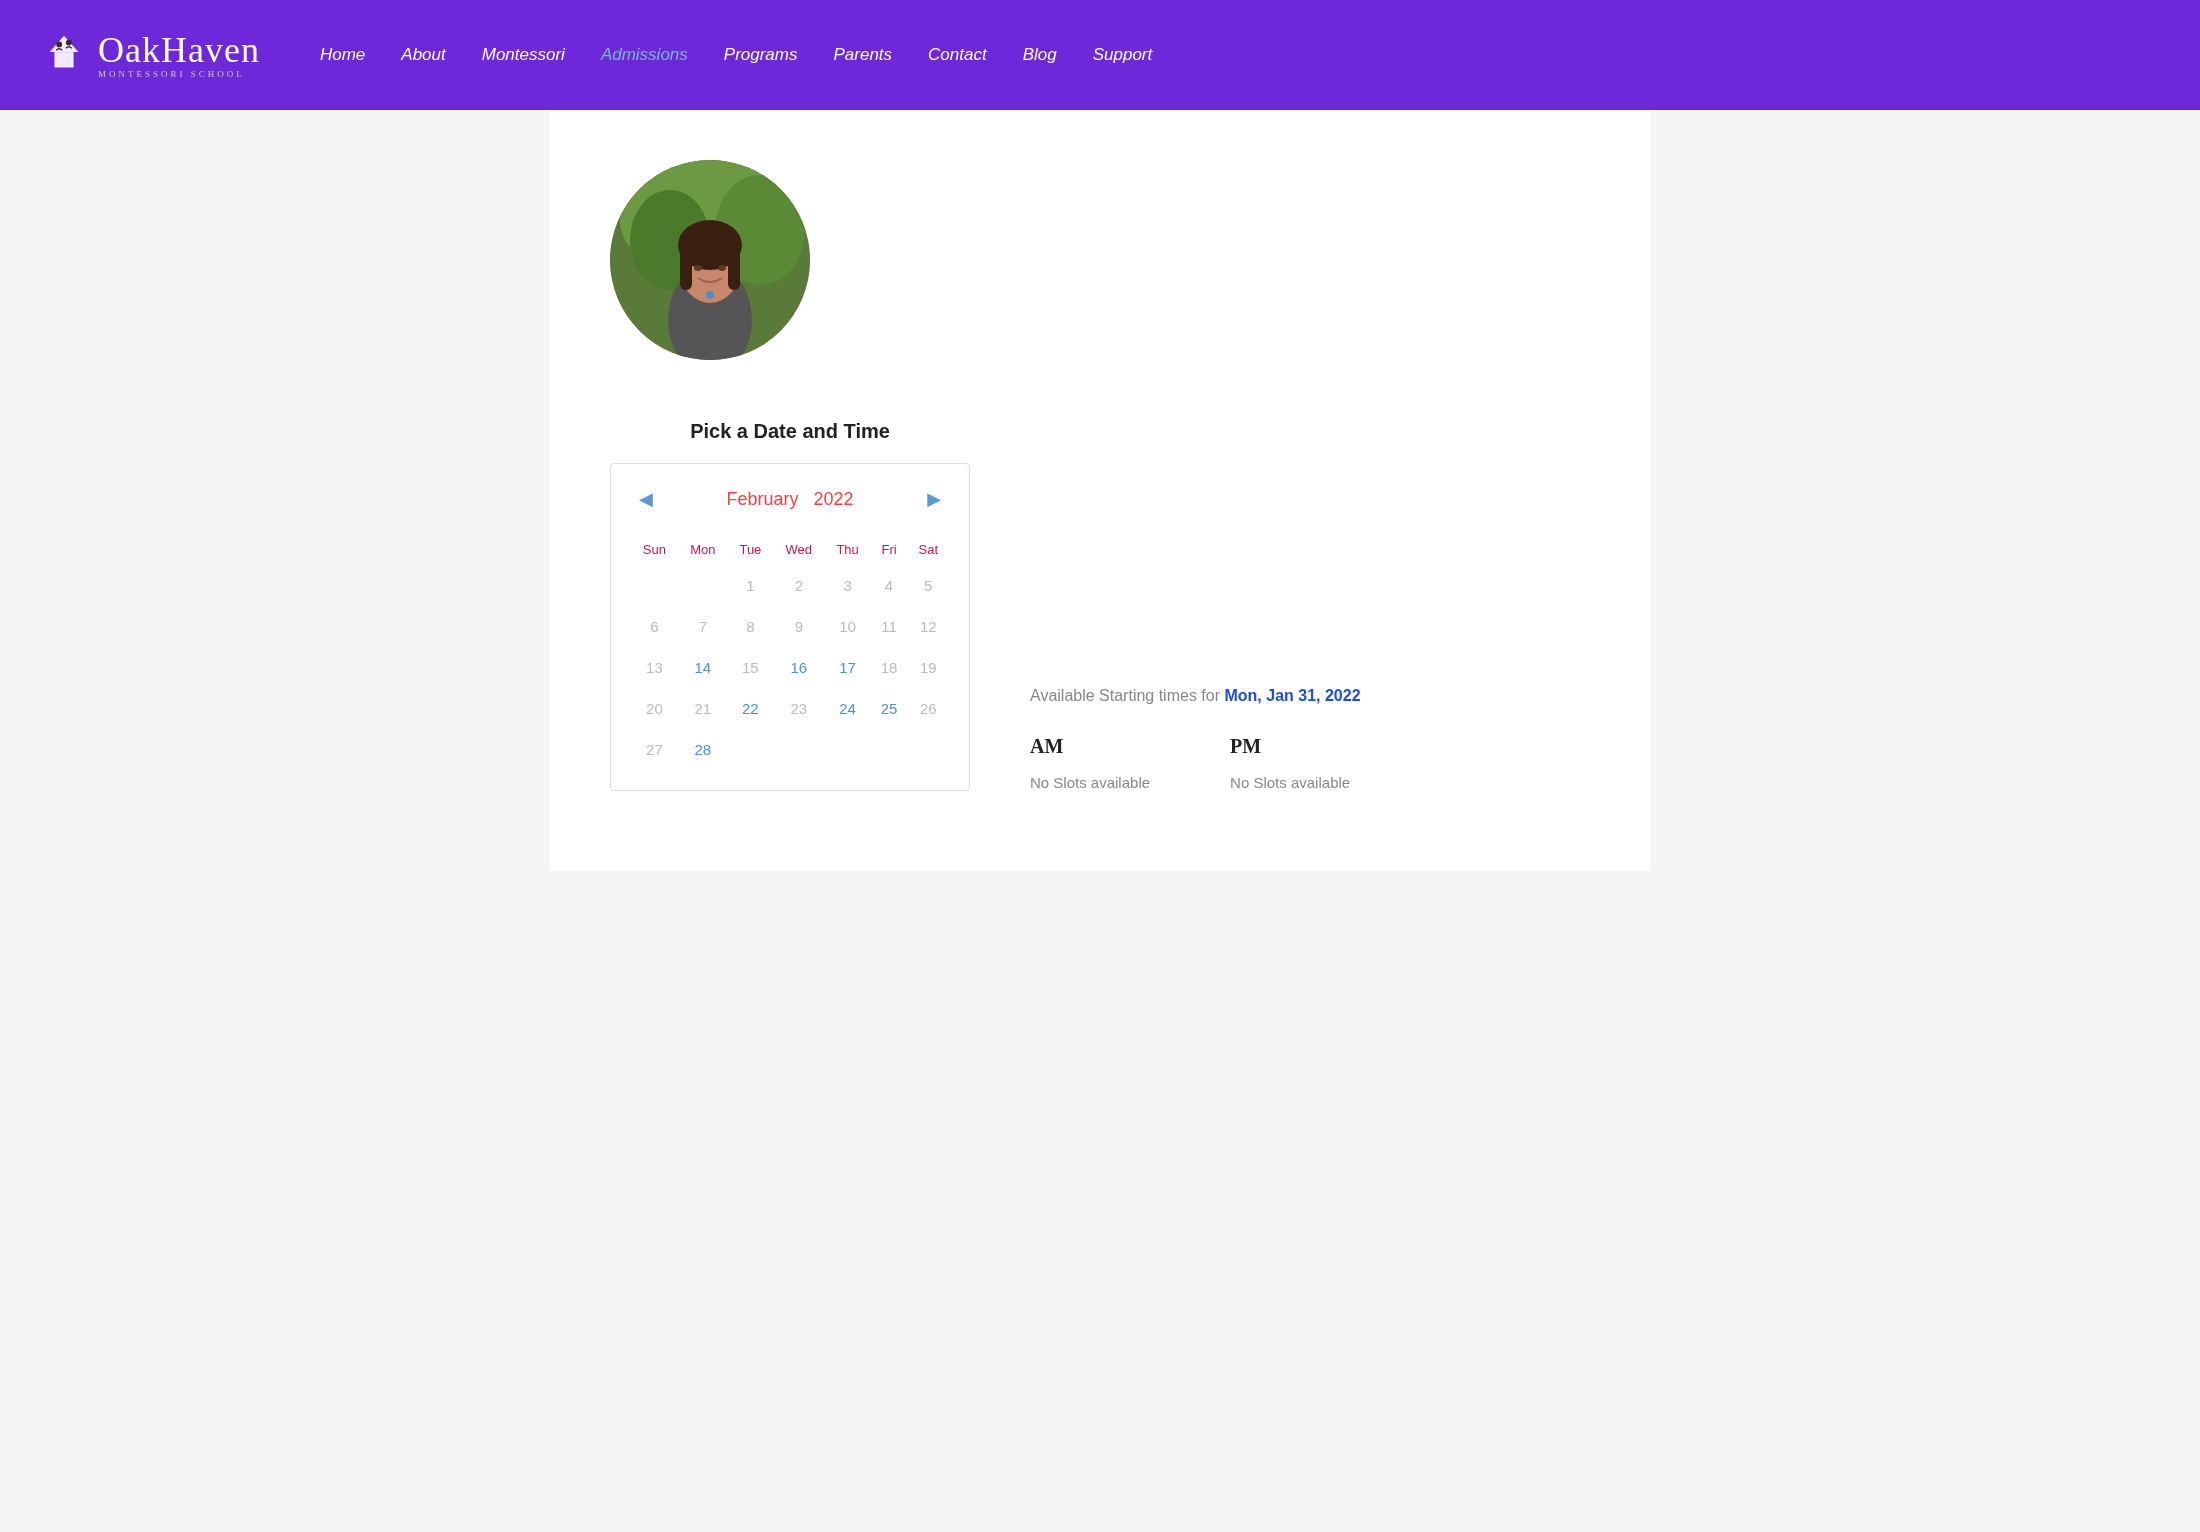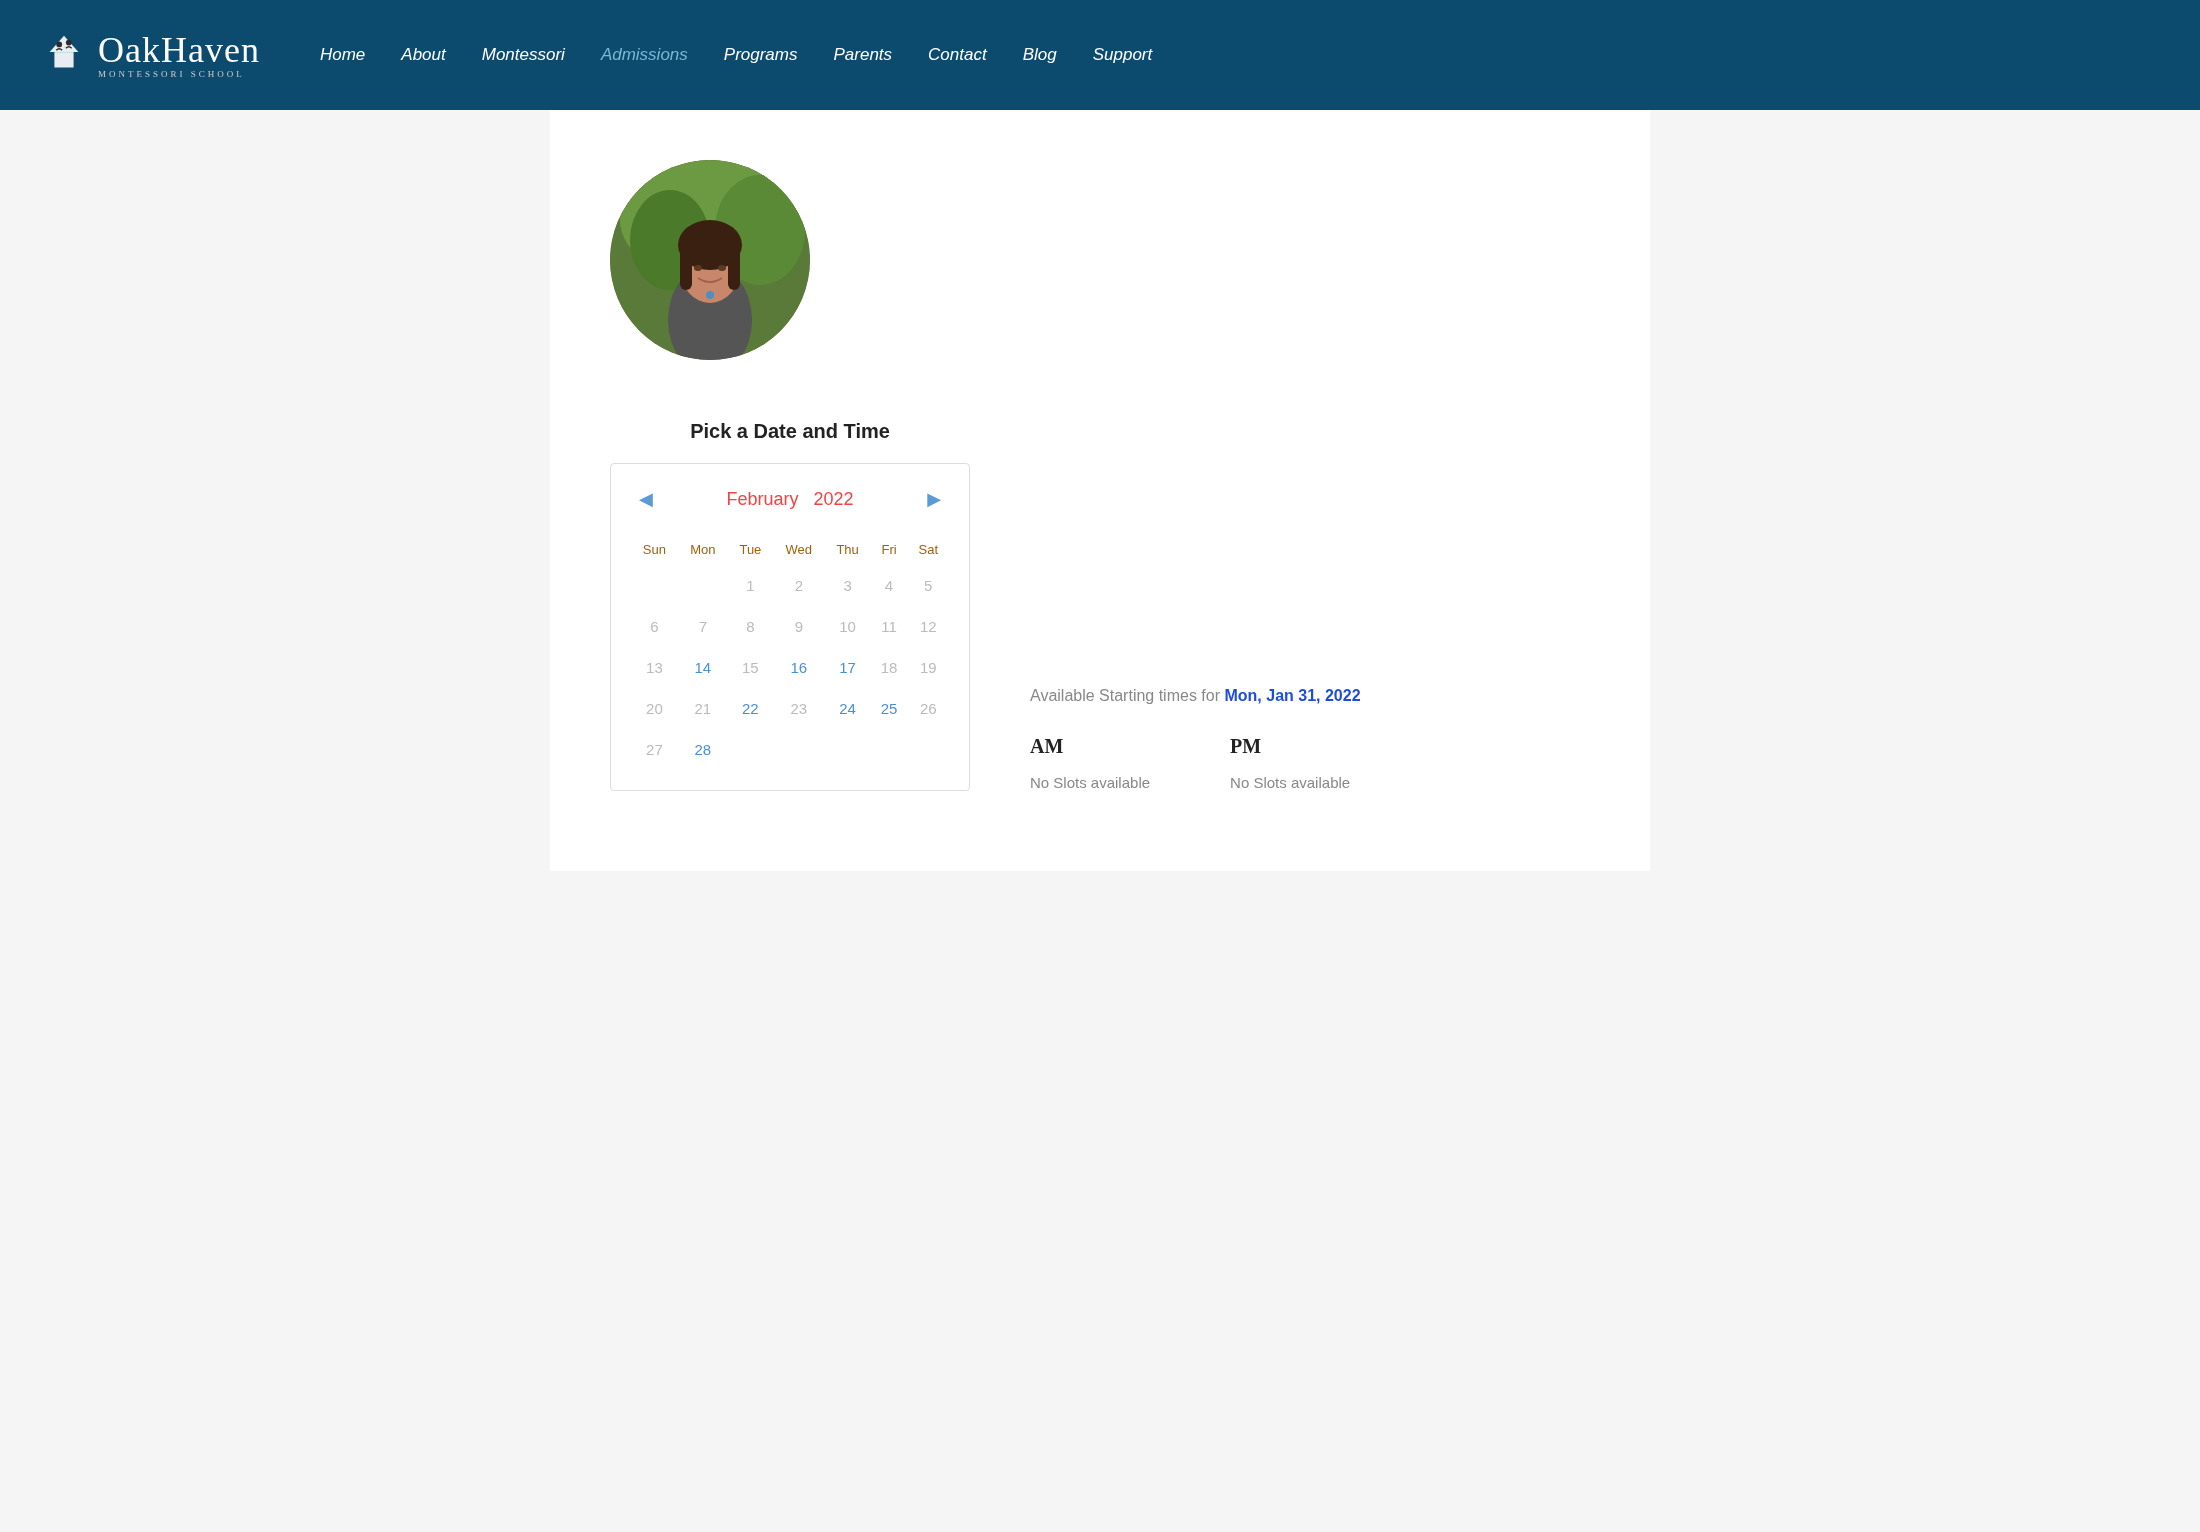--- a/index.html
+++ b/index.html
@@ -1,20 +1,20 @@
 <!DOCTYPE html>
 <html><head>
   <meta charset="utf-8">
   <style>
     * { margin: 0; padding: 0; box-sizing: border-box; }
     body { font-family: Georgia, 'Times New Roman', serif; background: #f5f5f5; min-height: 100vh; }
 
     
     .navbar {
-      background: #0c4a6e;
+      background: #6d28d9;
       display: flex;
       align-items: center;
       padding: 0 40px;
       height: 110px;
     }
     .logo-area {
       display: flex;
       align-items: center;
       margin-right: 60px;
       flex-shrink: 0;
@@ -144,21 +144,21 @@
       color: #ef4444;
       font-weight: normal;
     }
     .calendar-grid {
       width: 100%;
       border-collapse: collapse;
     }
     .calendar-grid th {
       font-family: Arial, sans-serif;
       font-size: 13px;
-      color: #a16207;
+      color: #be185d;
       font-weight: normal;
       text-align: center;
       padding: 8px 4px;
     }
     .calendar-grid td {
       font-family: Arial, sans-serif;
       font-size: 15px;
       color: #bbb;
       text-align: center;
       padding: 12px 4px;

